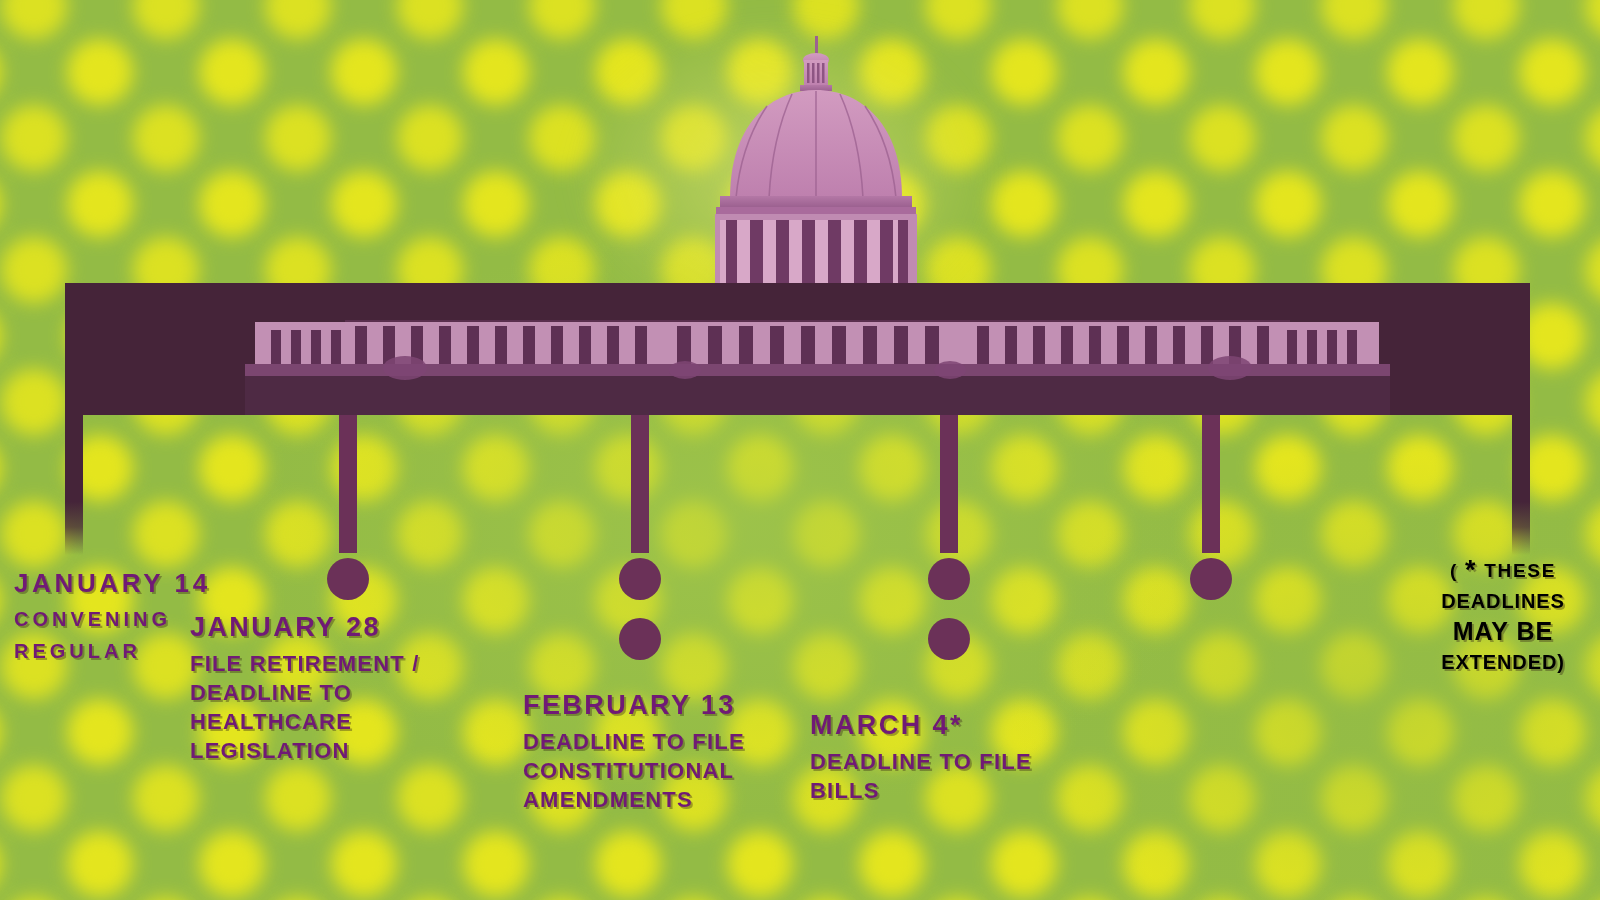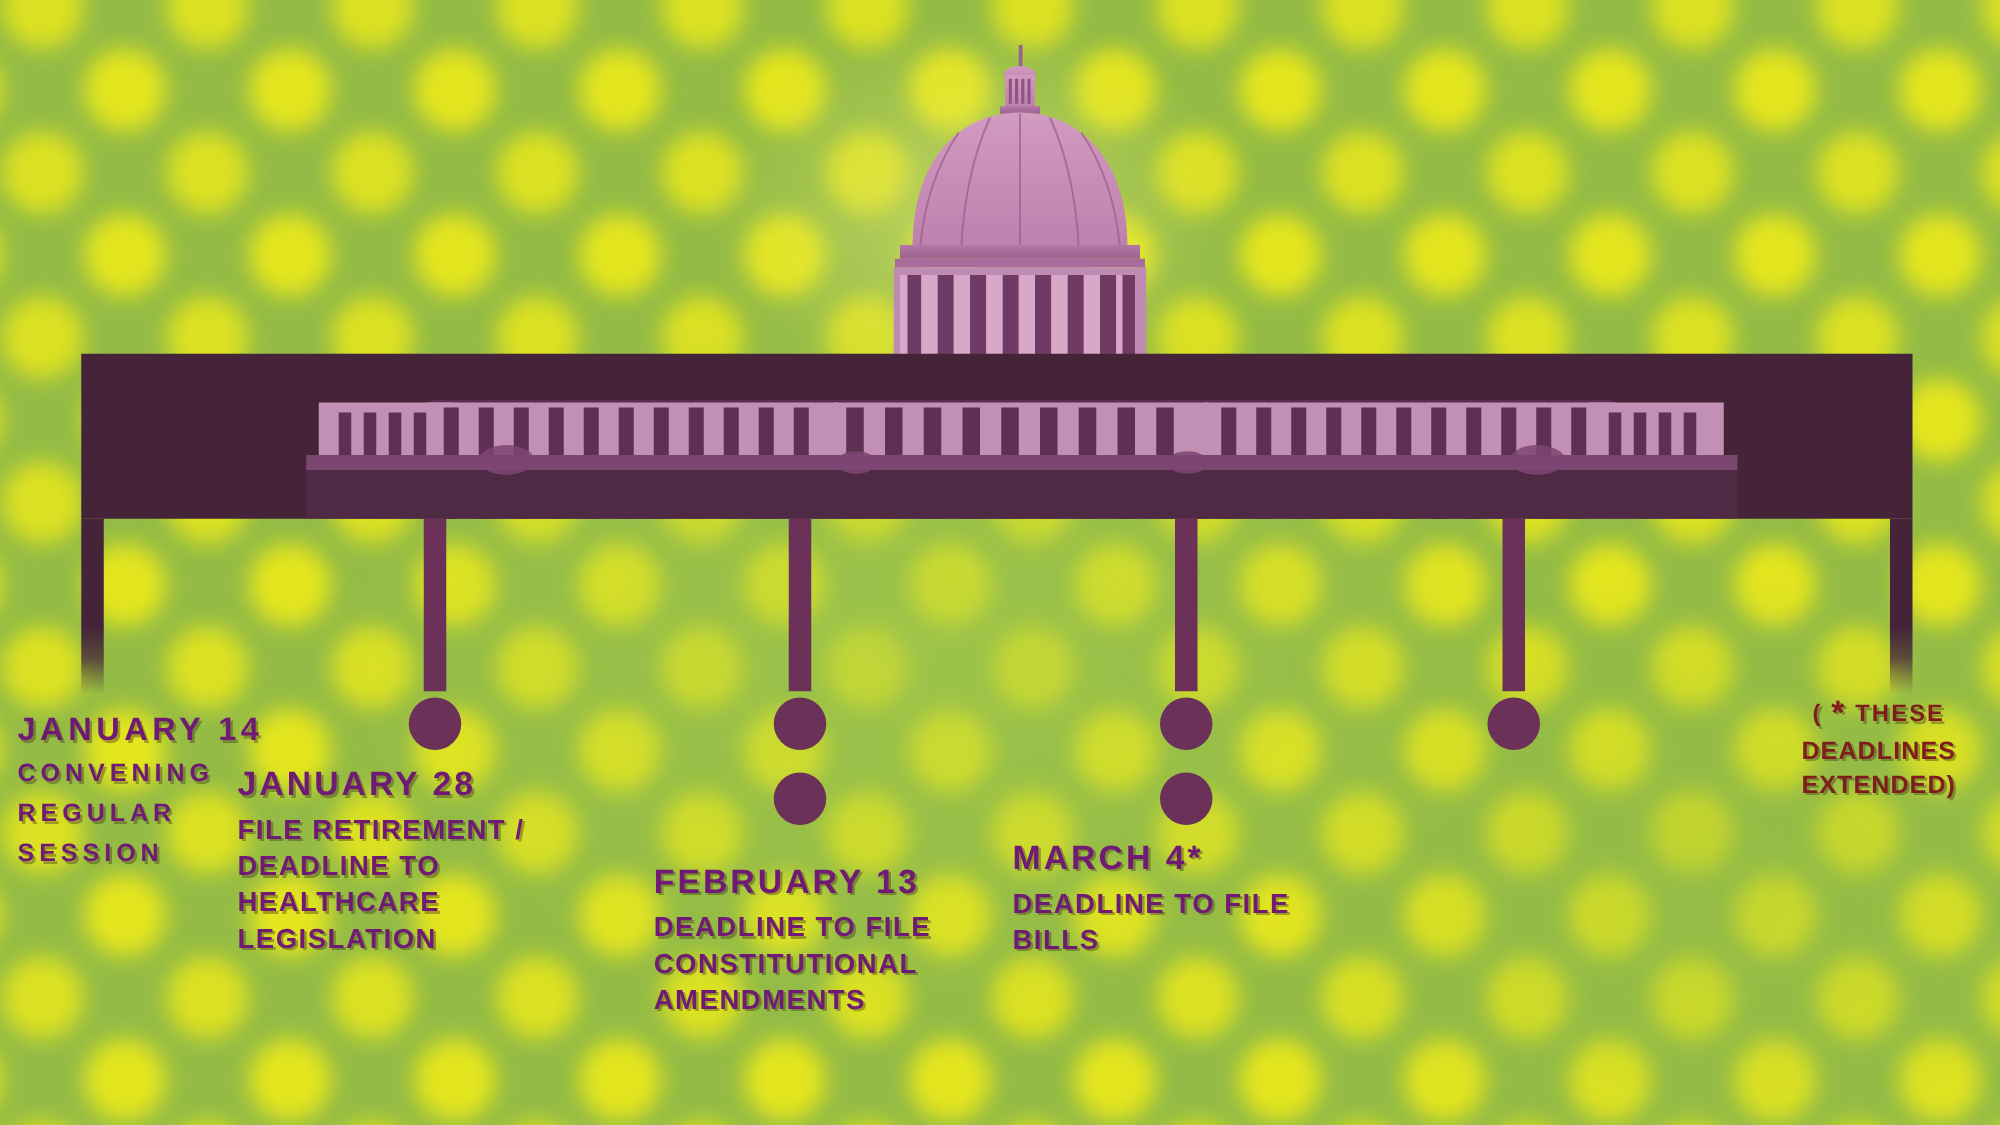--- a/index.html
+++ b/index.html
@@ -107,21 +107,21 @@
 
   
   .label.wide .date { letter-spacing:.14em; font-size:26px; }
   .label.wide .desc { letter-spacing:.20em; font-size:20px; line-height:1.6; }
 
   
   #footnote {
     position:absolute;
     right:8px; top:552px;
     width:178px;
-    color:#7f1d1d;
+    color:#000000;
     text-align:center;
     text-transform:uppercase;
     font-weight:700;
     text-shadow:2px 2px 0 rgba(58,46,24,.38);
     line-height:1.35;
   }
   #footnote .l1 { font-size:19px; letter-spacing:.09em; display:block; }
   #footnote .l1 .ast { font-size:27px; vertical-align:-2px; }
   #footnote .l2 { font-size:20px; letter-spacing:.045em; display:block; }
   #footnote .l3 { font-size:25px; letter-spacing:.04em; display:block; }
@@ -400,21 +400,20 @@
   <div class="stem" style="left:1202px; top:415px; height:138px;"></div>
   <div class="dot" style="left:1190px; top:558px;"></div>
 
   <div class="stem edge" style="left:1512px; top:415px; height:140px;"></div>
 
   <div class="label wide" style="left:14px; top:566px; width:230px;">
     <span class="date">January 14</span>
     <span class="desc">
       <span>Convening</span>
       <span>Regular</span>
-      <span>Session</span>
     </span>
   </div>
 
   <div class="label" style="left:190px; top:610px; width:310px;">
     <span class="date">January 28</span>
     <span class="desc">
       <span>File Retirement /</span>
       <span>Deadline to</span>
       <span>Healthcare Legislation</span>
     </span>
@@ -422,28 +421,29 @@
 
   <div class="label" style="left:523px; top:688px; width:290px;">
     <span class="date">February 13</span>
     <span class="desc">
       <span>Deadline to File</span>
       <span>Constitutional</span>
       <span>Amendments</span>
     </span>
   </div>
 
-  <div class="label" style="left:810px; top:669px; width:290px;">
+  <div class="label" style="left:810px; top:708px; width:290px;">
     <span class="date">March 4*</span>
     <span class="desc">
       <span>Deadline to File</span>
       <span>Bills</span>
     </span>
   </div>
 
 
   <div id="footnote">
     <span class="l1"><span>(</span> <span class="ast">*</span> <span>These</span></span>
     <span class="l2">Deadlines</span>
+    <span class="l3">May Be</span>
     <span class="l4">Extended)</span>
   </div>
 
 </div>
 
 </body></html>

